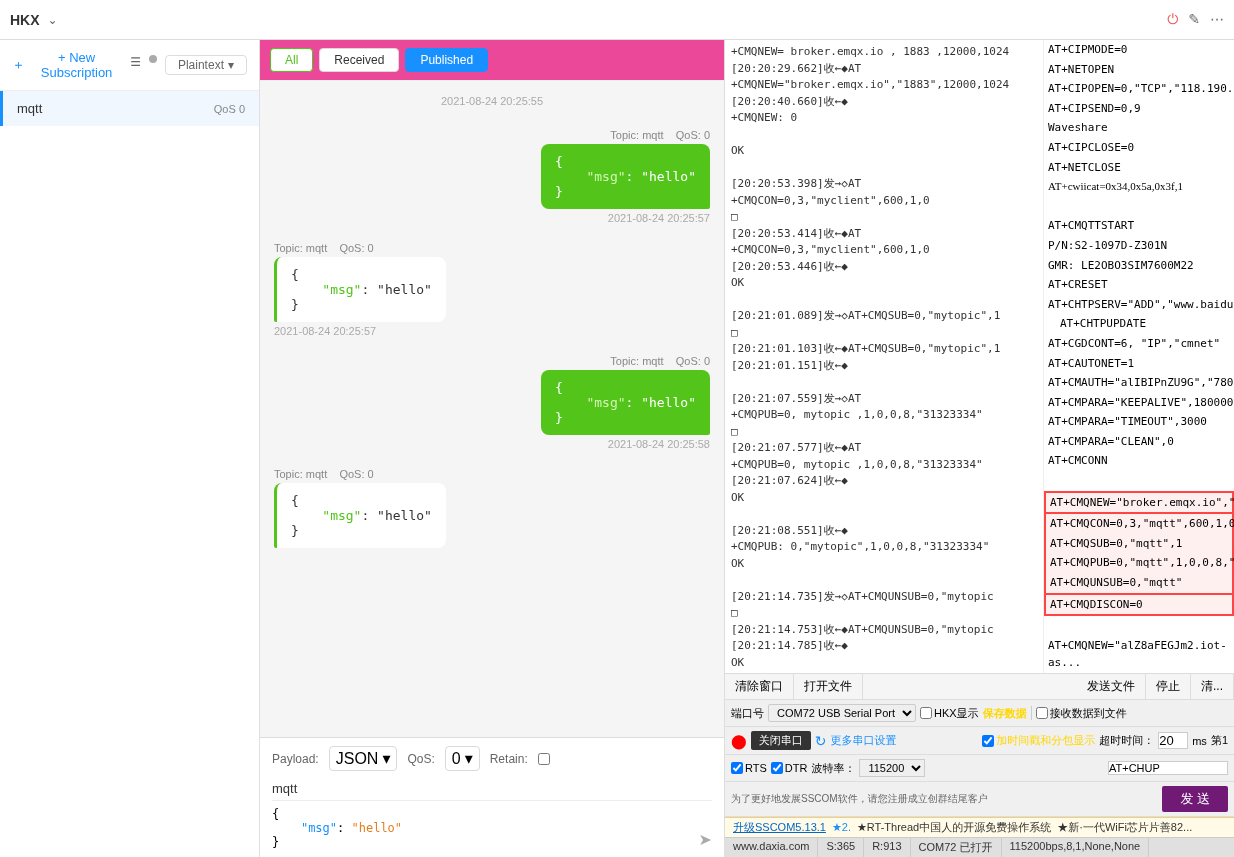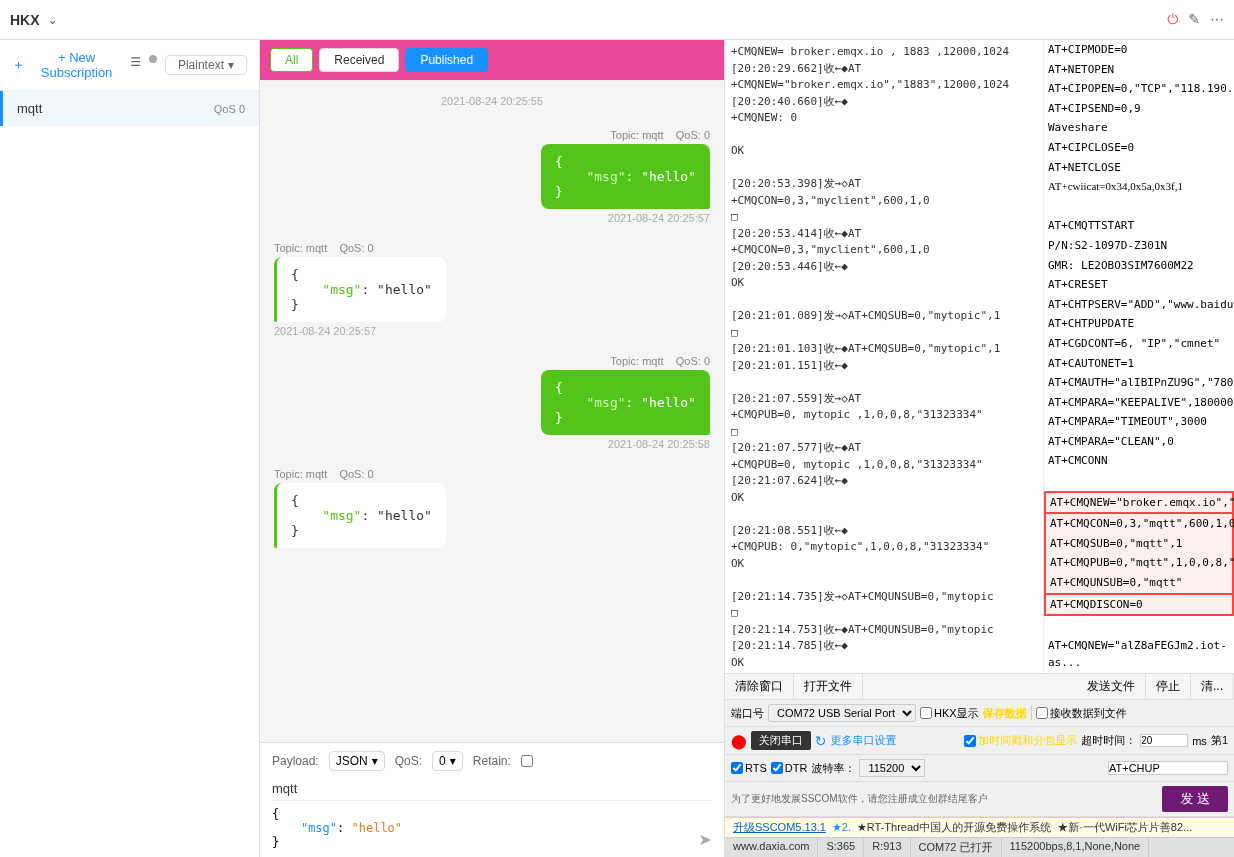--- a/index.html
+++ b/index.html
@@ -50,21 +50,21 @@
     .msg-bubble-sent { background: #52c41a; color: #fff; border-radius: 8px 8px 2px 8px; padding: 10px 14px; font-size: 13px; font-family: monospace; }
     .msg-bubble-received { background: #fff; color: #333; border-radius: 8px 8px 8px 2px; padding: 10px 14px; font-size: 13px; font-family: monospace; border-left: 3px solid #52c41a; }
 
     .msg-meta { font-size: 11px; color: #888; margin-bottom: 3px; }
     .msg-time { font-size: 11px; color: #aaa; margin-top: 3px; }
 
     
     .input-area { background: #fff; border-top: 1px solid #ddd; padding: 8px 12px; display: flex; flex-direction: column; gap: 6px; }
     .input-row { display: flex; align-items: center; gap: 10px; }
     .input-label { color: #666; font-size: 12px; }
-    .input-select { border: 1px solid #d9d9d9; border-radius: 4px; padding: 2px 6px; font-size: 12px; background: #fff; cursor: pointer; display: flex; align-items: center; gap: 4px; }
+    .input-select { border: 1px solid #d9d9d9; border-radius: 4px; padding: 2px 6px; font-size: 16px; background: #fff; cursor: pointer; display: flex; align-items: center; gap: 4px; }
     .topic-input { border: none; border-bottom: 1px solid #eee; outline: none; font-size: 13px; padding: 4px 0; width: 100%; color: #333; background: transparent; }
     .send-icon { margin-left: auto; color: #aaa; cursor: pointer; font-size: 16px; }
 
     
     .right-panel { width: 510px; display: flex; flex-direction: column; background: #fff; border-left: 1px solid #ddd; }
     .terminal-output { flex: 1; overflow-y: auto; background: #fff; padding: 4px 6px; font-family: monospace; font-size: 11px; color: #333; line-height: 1.5; }
 
     .serial-toolbar { display: flex; align-items: center; border-top: 1px solid #ddd; border-bottom: 1px solid #ddd; background: #f5f5f5; }
     .serial-btn { padding: 4px 10px; border: none; background: none; cursor: pointer; font-size: 12px; border-right: 1px solid #ddd; }
 
@@ -263,21 +263,21 @@
         <div style="padding:1px 4px;">Waveshare</div>
         <div style="padding:1px 4px;">AT+CIPCLOSE=0</div>
         <div style="padding:1px 4px;">AT+NETCLOSE</div>
         <div style="padding:1px 4px;font-family:Liberation Serif, serif;">AT+cwiicat=0x34,0x5a,0x3f,1</div>
         <div style="padding:1px 4px;">&nbsp;</div>
         <div style="padding:1px 4px;">AT+CMQTTSTART</div>
         <div style="padding:1px 4px;">P/N:S2-1097D-Z301N</div>
         <div style="padding:1px 4px;">GMR: LE2OBO3SIM7600M22</div>
         <div style="padding:1px 4px;">AT+CRESET</div>
         <div style="padding:1px 4px;">AT+CHTPSERV="ADD","www.baidu...</div>
-        <div style="padding:1px 4px;">AT+CHTPUPDATE</div>
+        <div style="padding:1px 4px;margin-left:12px;">AT+CHTPUPDATE</div>
         <div style="padding:1px 4px;">AT+CGDCONT=6, "IP","cmnet"</div>
         <div style="padding:1px 4px;">AT+CAUTONET=1</div>
         <div style="padding:1px 4px;">AT+CMAUTH="alIBIPnZU9G","780C...</div>
         <div style="padding:1px 4px;">AT+CMPARA="KEEPALIVE",180000</div>
         <div style="padding:1px 4px;">AT+CMPARA="TIMEOUT",3000</div>
         <div style="padding:1px 4px;">AT+CMPARA="CLEAN",0</div>
         <div style="padding:1px 4px;">AT+CMCONN</div>
         <div style="padding:1px 4px;">&nbsp;</div>
         <div style="padding:1px 4px;border:2px solid #ff4444;background:#fff0f0;">AT+CMQNEW="broker.emqx.io","1...</div>
         <div style="padding:1px 4px;border-left:2px solid #ff4444;border-right:2px solid #ff4444;background:#fff0f0;">AT+CMQCON=0,3,"mqtt",600,1,0</div>
@@ -323,21 +323,21 @@
       <span style="color:red;font-size:14px;">⬤</span>
       <button class="close-btn">关闭串口</button>
       <span style="color:#1890ff;cursor:pointer;font-size:14px;">↻</span>
       <button style="border:none;background:none;font-size:11px;color:#1890ff;cursor:pointer;">更多串口设置</button>
       <div style="flex:1"></div>
       <label class="serial-check">
         <input type="checkbox" checked="" style="">
         <span style="color:#ffd700;">加时间戳和分包显示</span>
       </label>
       <span>超时时间：</span>
-      <input type="text" value="20" style="width: 48px; border: 1px solid rgb(204, 204, 204); font-size: 10px;">
+      <input type="text" value="20" style="width: 30px; border: 1px solid rgb(204, 204, 204); font-size: 13px;">
       <span>ms</span>
       <span>第1</span>
     </div>
 
     <div class="serial-controls">
       <label class="serial-check">
         <input type="checkbox" checked="" style="">
         <span>RTS</span>
       </label>
       <label class="serial-check">

